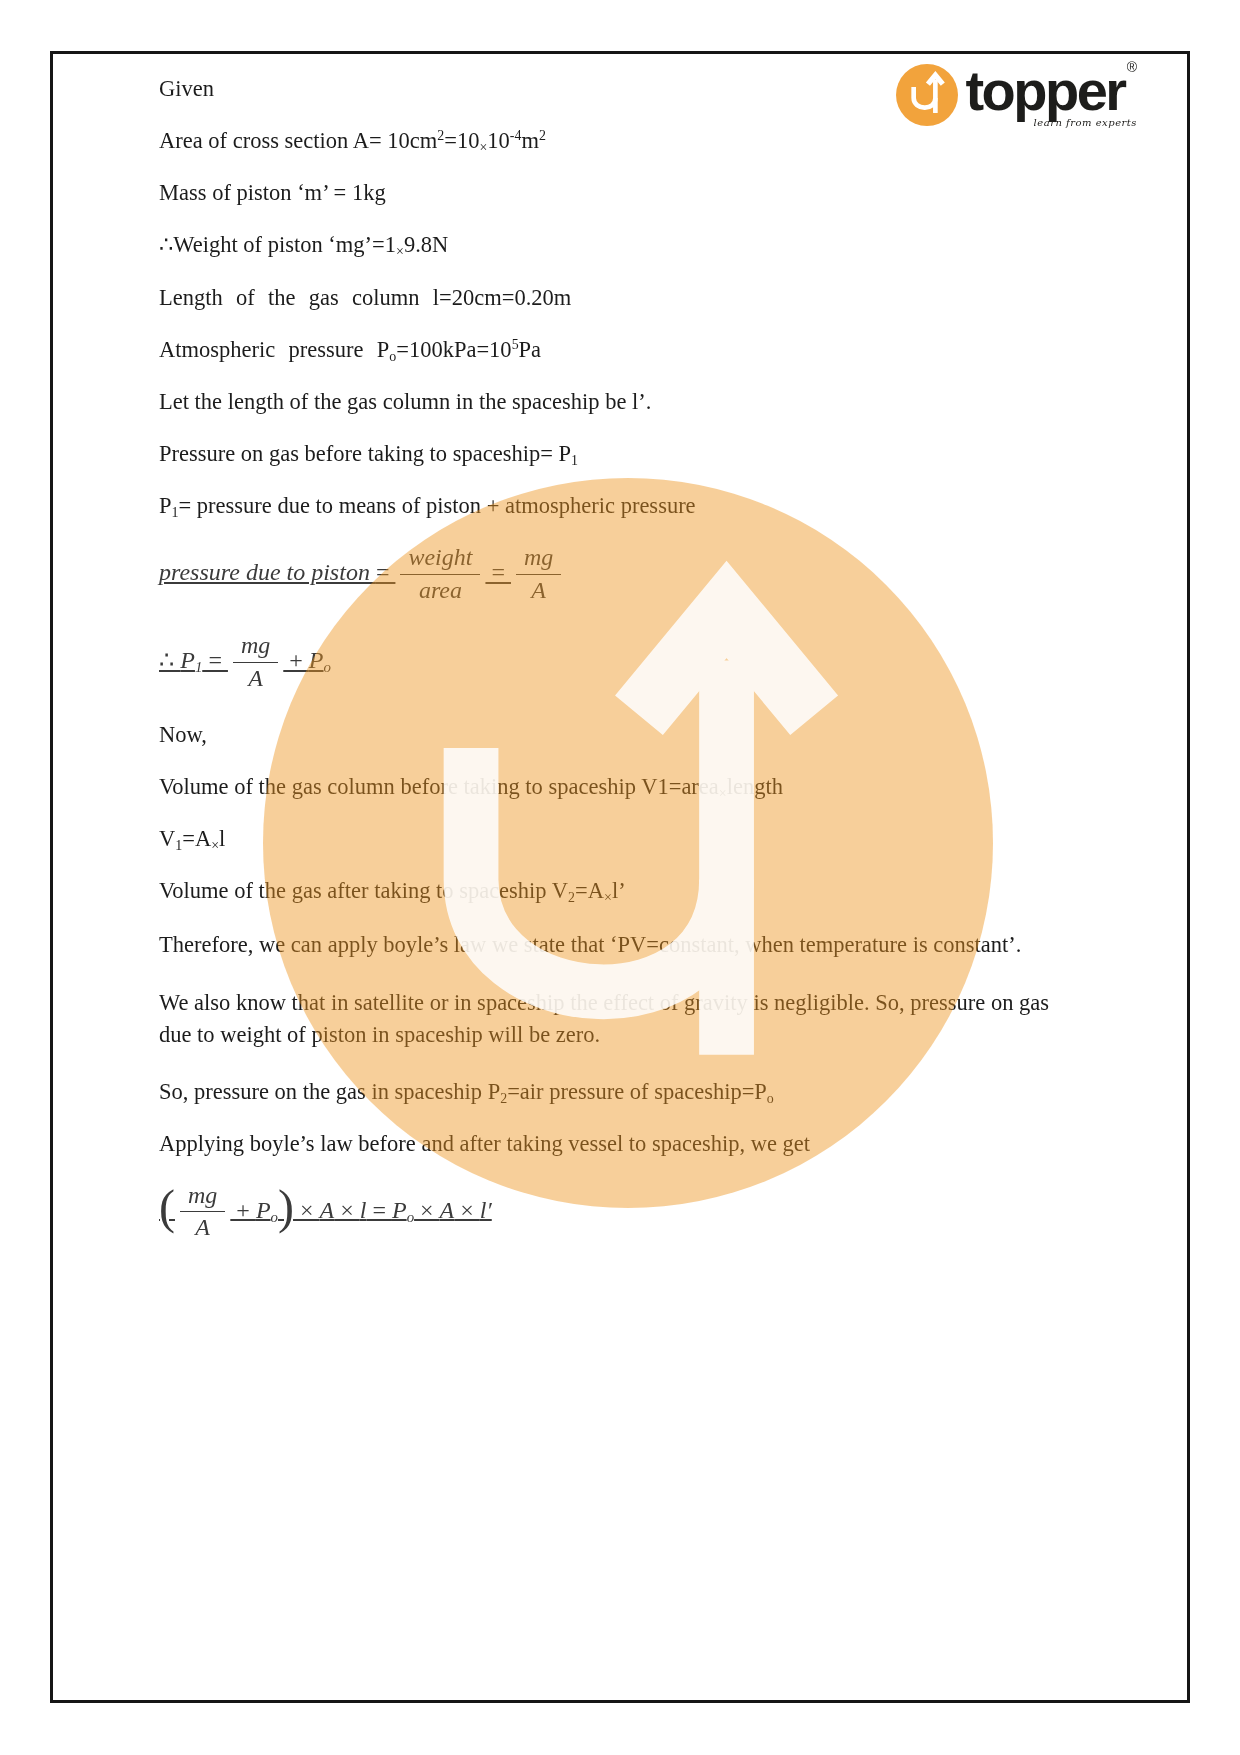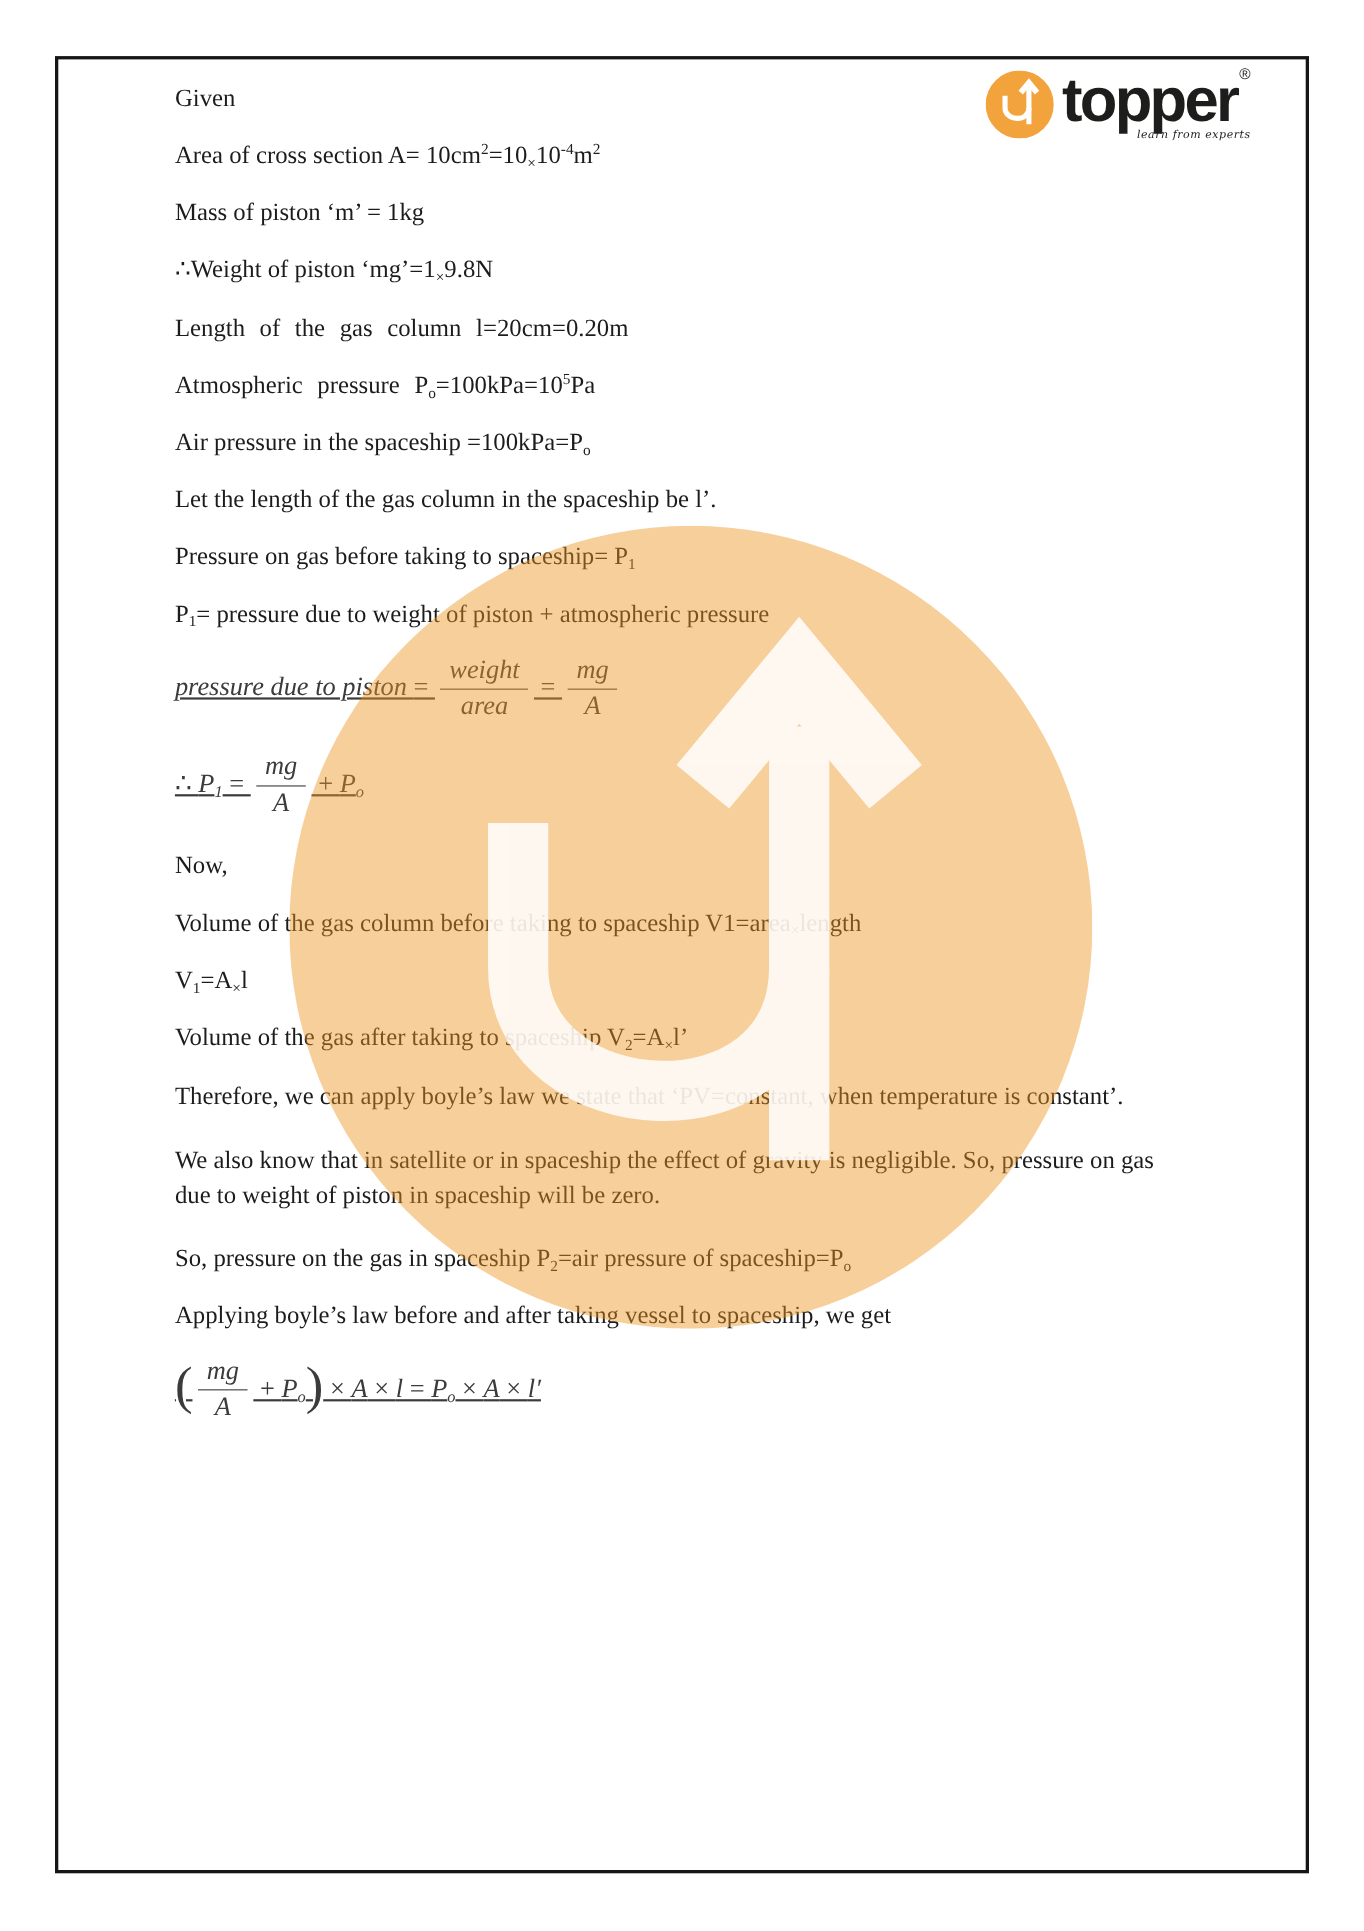--- a/index.html
+++ b/index.html
@@ -97,24 +97,23 @@
     <use href="#u-mark" width="200" height="200" stroke="#ffffff"></use>
   </svg>
 
   <div class="content" id="doc-content">
       <div class="line"><span>Given</span></div>
       <div class="line"><span>Area of cross section A= 10cm</span><sup>2</sup><span>=10</span><sub>×</sub><span>10</span><sup>-4</sup><span>m</span><sup>2</sup></div>
       <div class="line"><span>Mass of piston ‘m’ = 1kg</span></div>
       <div class="line"><span>∴Weight of piston ‘mg’=1</span><sub>×</sub><span>9.8N</span></div>
       <div class="line wide"><span>Length of the gas column l=20cm=0.20m</span></div>
       <div class="line wide"><span>Atmospheric pressure P</span><sub>o</sub><span>=100kPa=10</span><sup>5</sup><span>Pa</span></div>
-      <div class="line"><span>Air pressure in the spaceship =100kPa=P</span><sub>o</sub></div>
       <div class="line"><span>Let the length of the gas column in the spaceship be l’.</span></div>
       <div class="line"><span>Pressure on gas before taking to spaceship= P</span><sub>1</sub></div>
-      <div class="line"><span>P</span><sub>1</sub><span>= pressure due to weight of piston + atmospheric pressure</span></div>
+      <div class="line"><span>P</span><sub>1</sub><span>= pressure due to means of piston + atmospheric pressure</span></div>
       <div class="line frm"><span class="it">pressure due to piston </span><span>= </span><span class="frac">
           <span class="num"><span class="it">weight</span></span>
           <span class="den"><span class="it">area</span></span>
         </span><span> = </span><span class="frac">
           <span class="num"><span class="it">mg</span></span>
           <span class="den"><span class="it">A</span></span>
         </span></div>
       <div class="line frm"><span>∴ </span><span class="it">P</span><sub>1</sub><span> = </span><span class="frac">
           <span class="num"><span class="it">mg</span></span>
           <span class="den"><span class="it">A</span></span>

